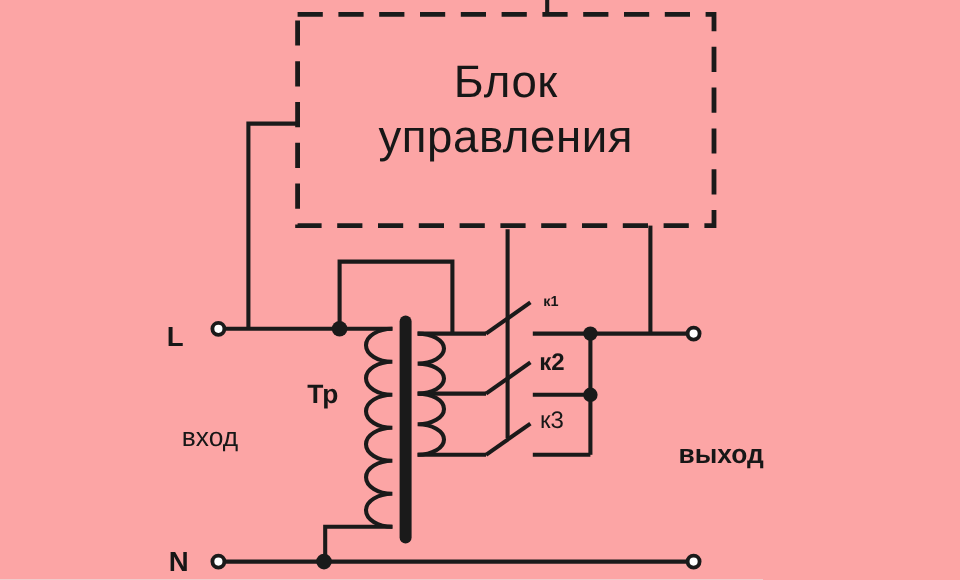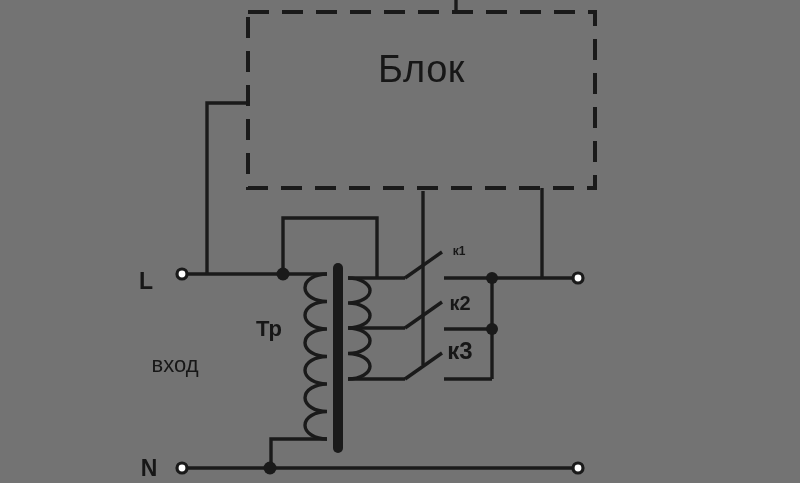--- a/index.html
+++ b/index.html
@@ -1,33 +1,33 @@
 <!DOCTYPE html>
 <html><head>
 <meta charset="utf-8">
 <style>
   html,body{margin:0;padding:0;background:#e8e8e8;}
   .stage{
-    position:relative;width:800px;height:483px;background:#737373;
+    position:relative;width:800px;height:483px;background:#fca5a5;
     font-family:"Liberation Sans", sans-serif;color:#1a1a1a;overflow:hidden;
   }
   .stage svg{position:absolute;left:0;top:0;}
   .lbl{position:absolute;transform:translate(-50%,-50%);white-space:nowrap;color:#171717;}
   .lbl-block{
     position:absolute;left:248px;top:46px;width:347px;text-align:center;
     font-size:38px;line-height:46px;font-weight:500;letter-spacing:.5px;color:#171717;
   }
   .lbl-L{left:146px;top:281px;font-size:23px;font-weight:600;}
   .lbl-N{left:149px;top:468px;font-size:23px;font-weight:600;}
   .lbl-tr{left:269px;top:329px;font-size:22px;font-weight:700;}
   .lbl-in{left:175px;top:365px;font-size:22px;font-weight:400;}
   .lbl-out{left:601px;top:379px;font-size:22px;font-weight:700;}
   .lbl-k1{left:459px;top:251px;font-size:12px;font-weight:600;}
   .lbl-k2{left:460px;top:303px;font-size:20px;font-weight:600;text-align:center;}
-  .lbl-k3{left:460px;top:351px;font-size:24px;font-weight:700;}
+  .lbl-k3{left:460px;top:351px;font-size:20px;font-weight:400;}
 </style>
 </head>
 <body>
 
 <div class="stage">
 
   <svg width="800" height="483" viewBox="0 0 800 483">
     <g fill="none" stroke="#1a1a1a" stroke-width="3.4">
 
       <rect x="248" y="12" width="347" height="176" stroke-width="4" stroke-dasharray="21 13"></rect>
@@ -85,23 +85,25 @@
 
       <circle cx="182" cy="274" r="5" stroke-width="3.2" fill="#fff"></circle>
       <circle cx="182" cy="468" r="5" stroke-width="3.2" fill="#fff"></circle>
       <circle cx="578" cy="278" r="5" stroke-width="3.2" fill="#fff"></circle>
       <circle cx="578" cy="468" r="5" stroke-width="3.2" fill="#fff"></circle>
     </g>
   </svg>
 
   <div class="lbl-block">
     <div>Блок</div>
+    <div>управления</div>
   </div>
 
   <div class="lbl lbl-L">L</div>
   <div class="lbl lbl-N">N</div>
   <div class="lbl lbl-tr">Тр</div>
   <div class="lbl lbl-in">вход</div>
+  <div class="lbl lbl-out">выход</div>
   <div class="lbl lbl-k1">к1</div>
   <div class="lbl lbl-k2">к2</div>
   <div class="lbl lbl-k3">к3</div>
 
 </div>
 
 </body></html>

